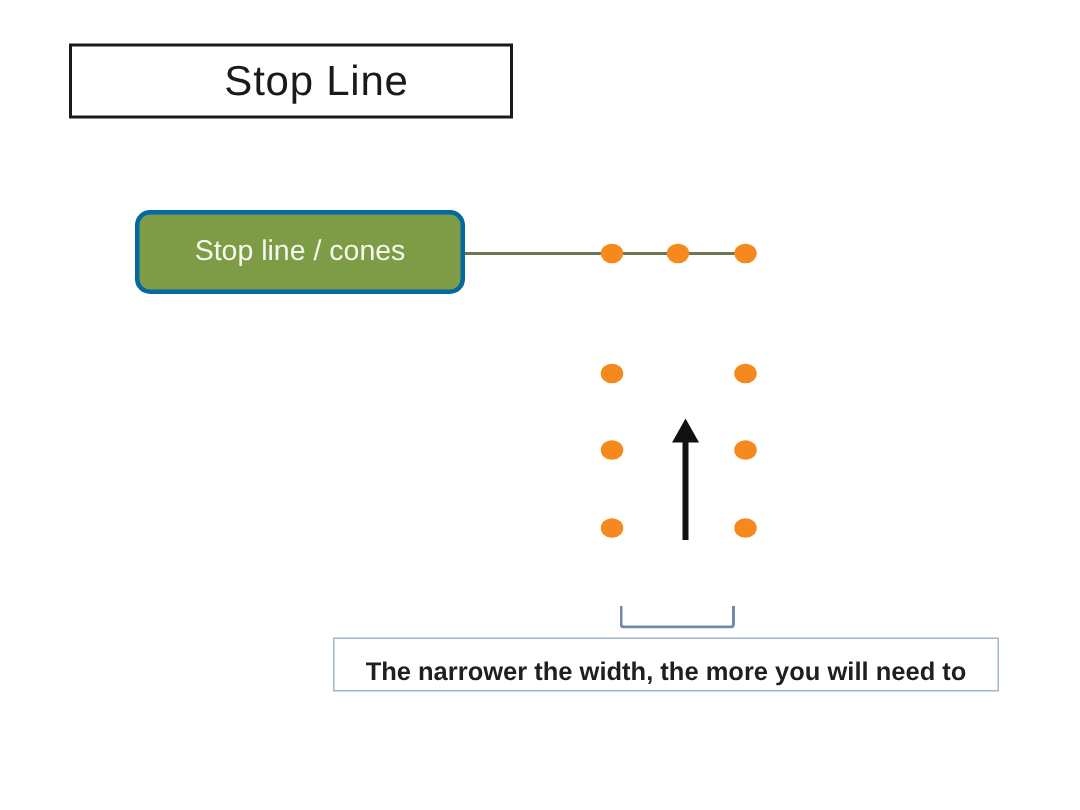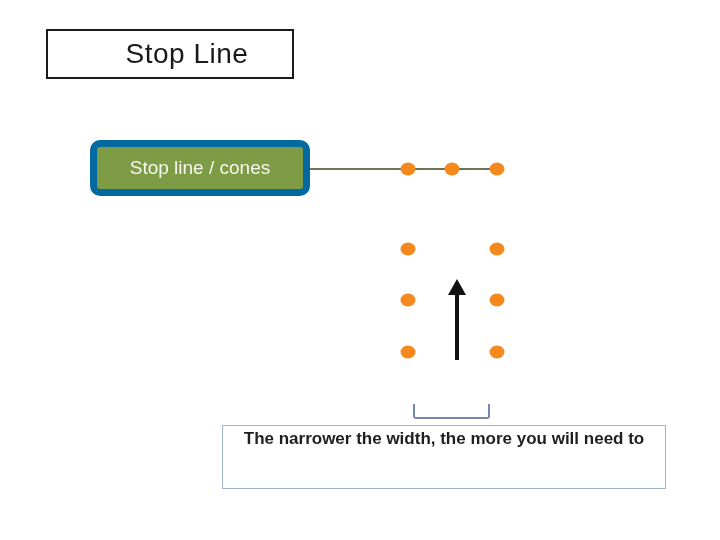--- a/index.html
+++ b/index.html
@@ -14,21 +14,21 @@
     height: 540px;
     background: #ffffff;
     overflow: hidden;
   }
 
   
   .title-box {
     position: absolute;
     left: 46px;
     top: 29px;
-    width: 248px;
+    width: 296px;
     height: 50px;
     background: #ffffff;
     border: 2px solid #1a1a1a;
     display: flex;
     align-items: center;
     justify-content: center;
     box-sizing: border-box;
     padding-left: 34px;
   }
   .title-box .title-text {
@@ -38,21 +38,21 @@
   }
 
   
   .label-box {
     position: absolute;
     left: 90px;
     top: 140px;
     width: 220px;
     height: 56px;
     background: var(--label-green, #7D9C45);
-    border: 7px solid #0369a1;
+    border: 3px solid #0369a1;
     border-radius: 10px;
     display: flex;
     align-items: center;
     justify-content: center;
     box-sizing: border-box;
   }
   .label-box .label-text {
     font-size: 19px;
     color: #f6f8ef;
   }
@@ -111,27 +111,27 @@
     border-bottom-right-radius: 3px;
     box-sizing: border-box;
   }
 
   
   .note-box {
     position: absolute;
     left: 222px;
     top: 425px;
     width: 444px;
-    height: 64px;
+    height: 36px;
     background: #ffffff;
     border: 1px solid var(--note-border-blue, #A0B6CC);
     display: flex;
     flex-direction: column;
     align-items: center;
-    justify-content: space-between;
+    justify-content: flex-end;
     box-sizing: border-box;
   }
   .note-box .note-line {
     display: block;
     font-size: 17px;
     font-weight: 600;
     color: #1f1f1f;
     line-height: 25px;
     text-align: center;
     white-space: nowrap;

